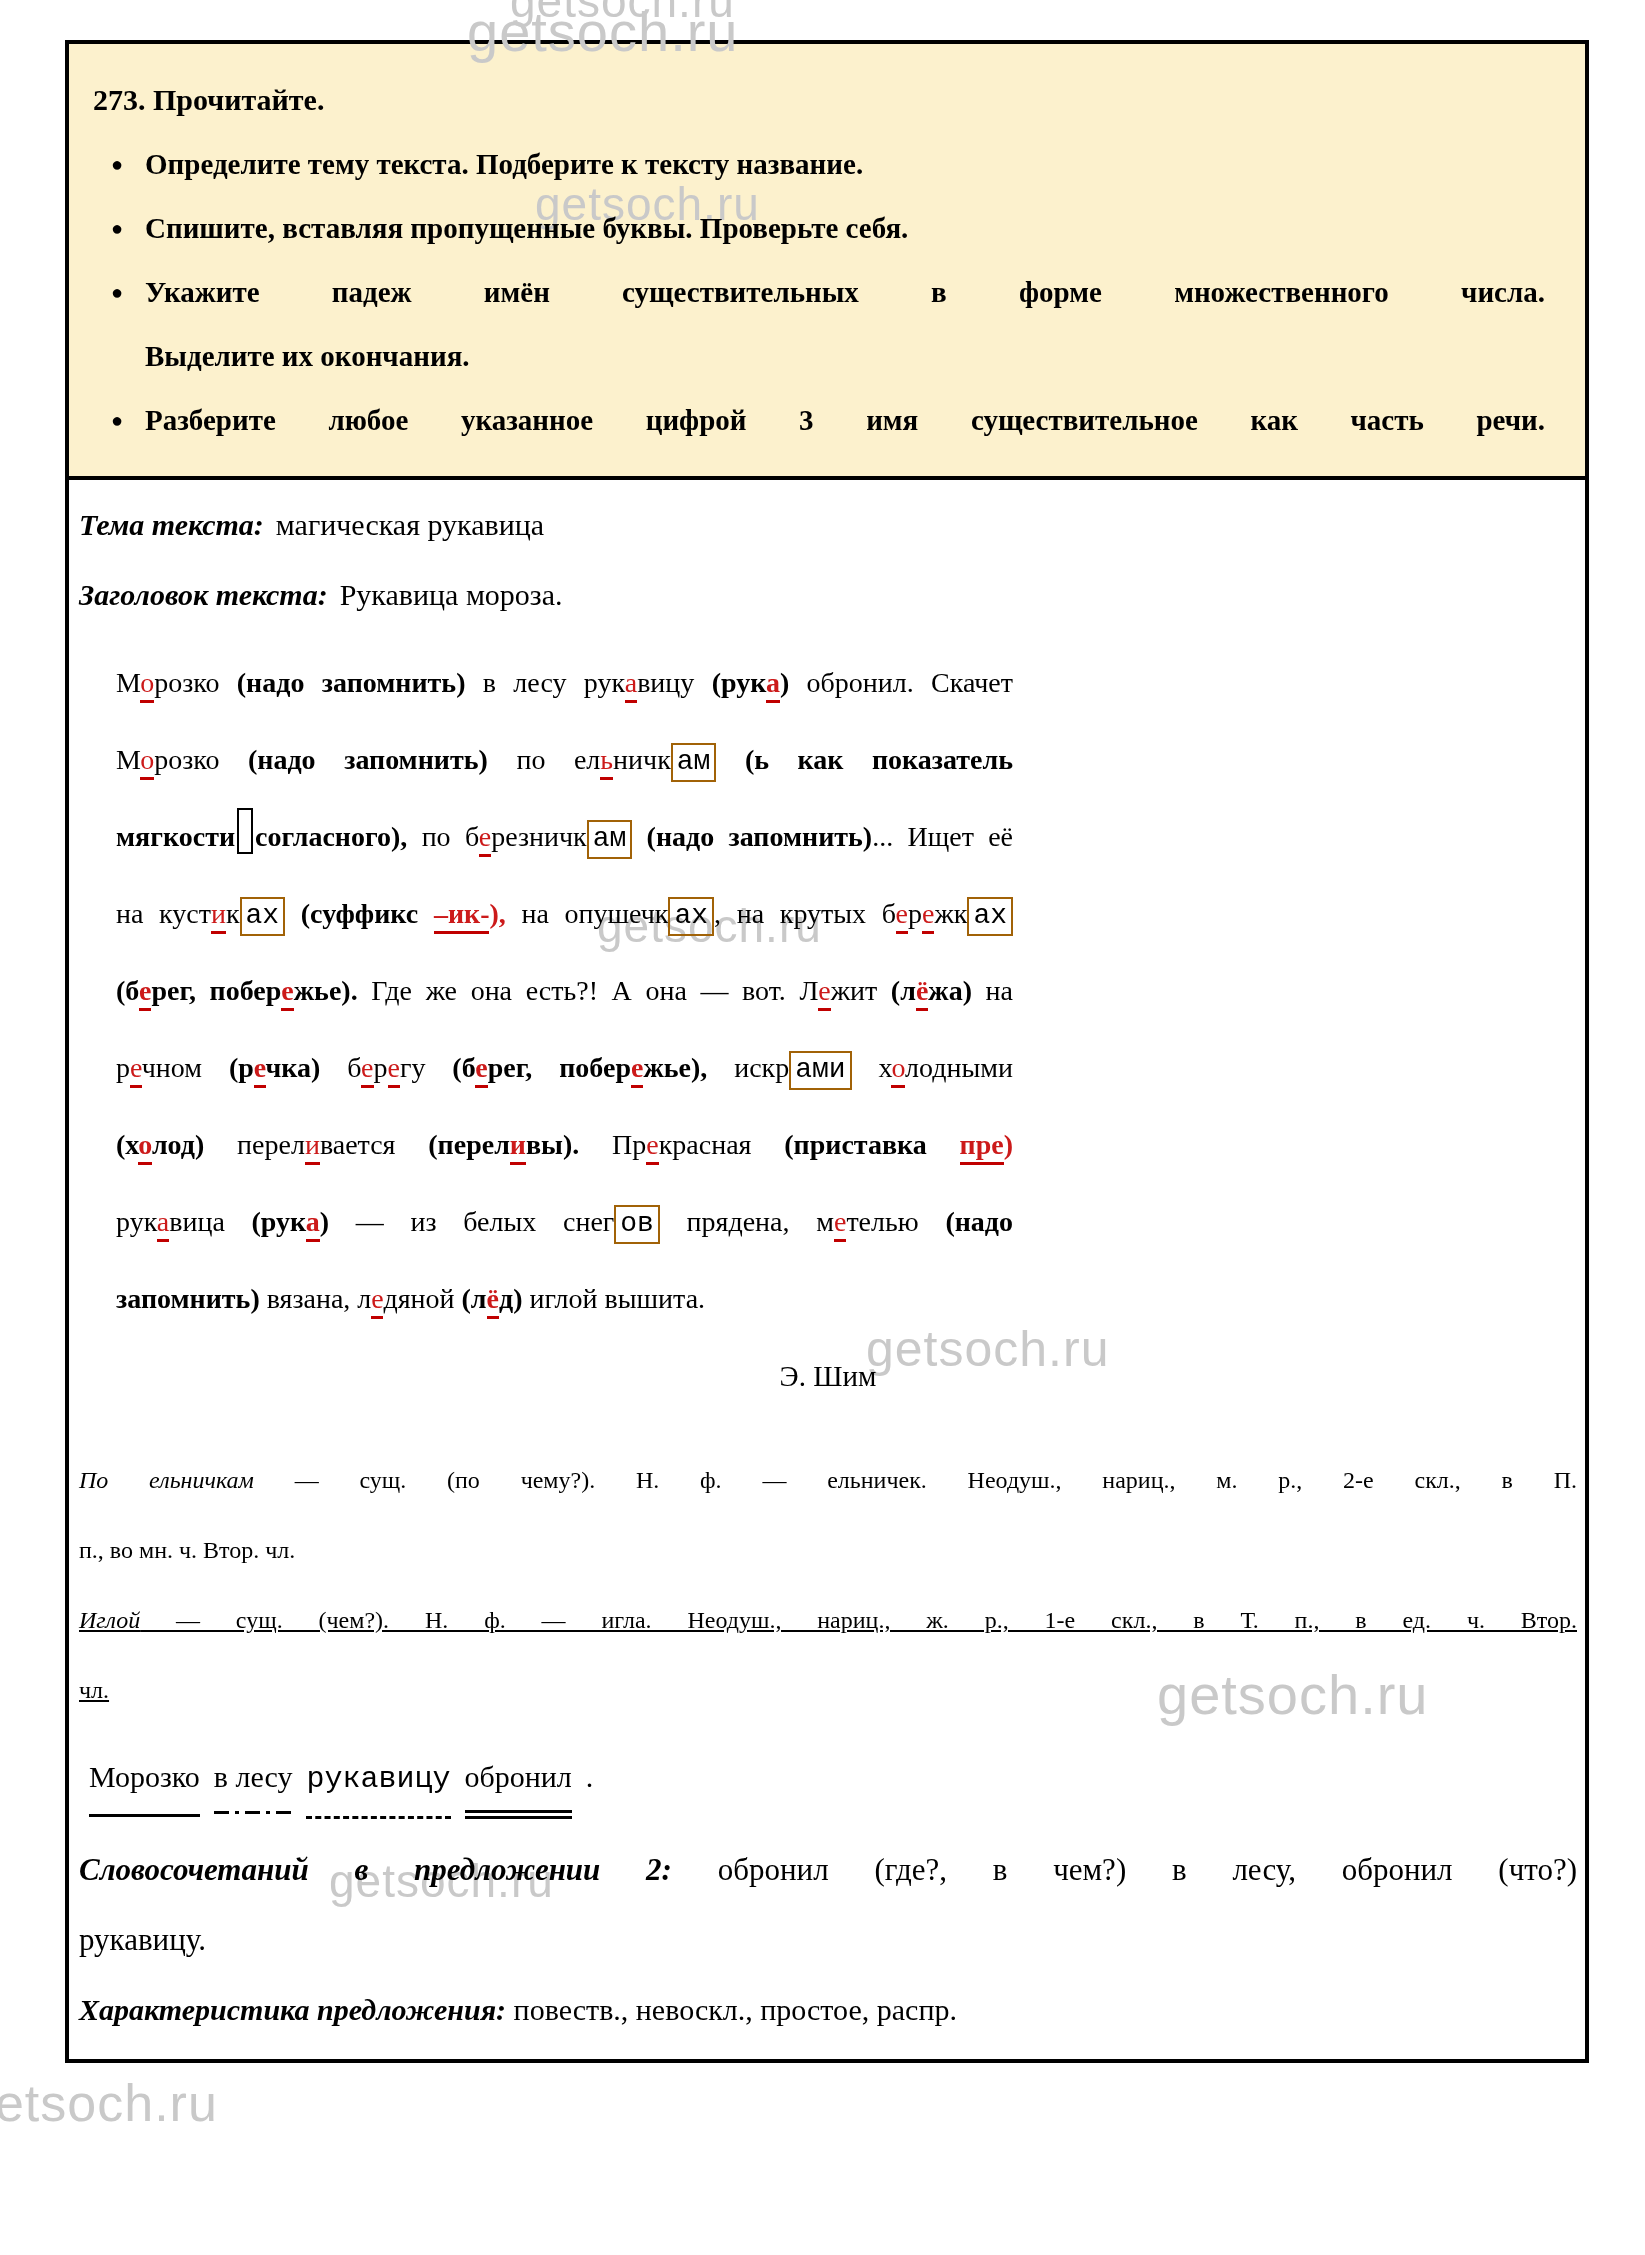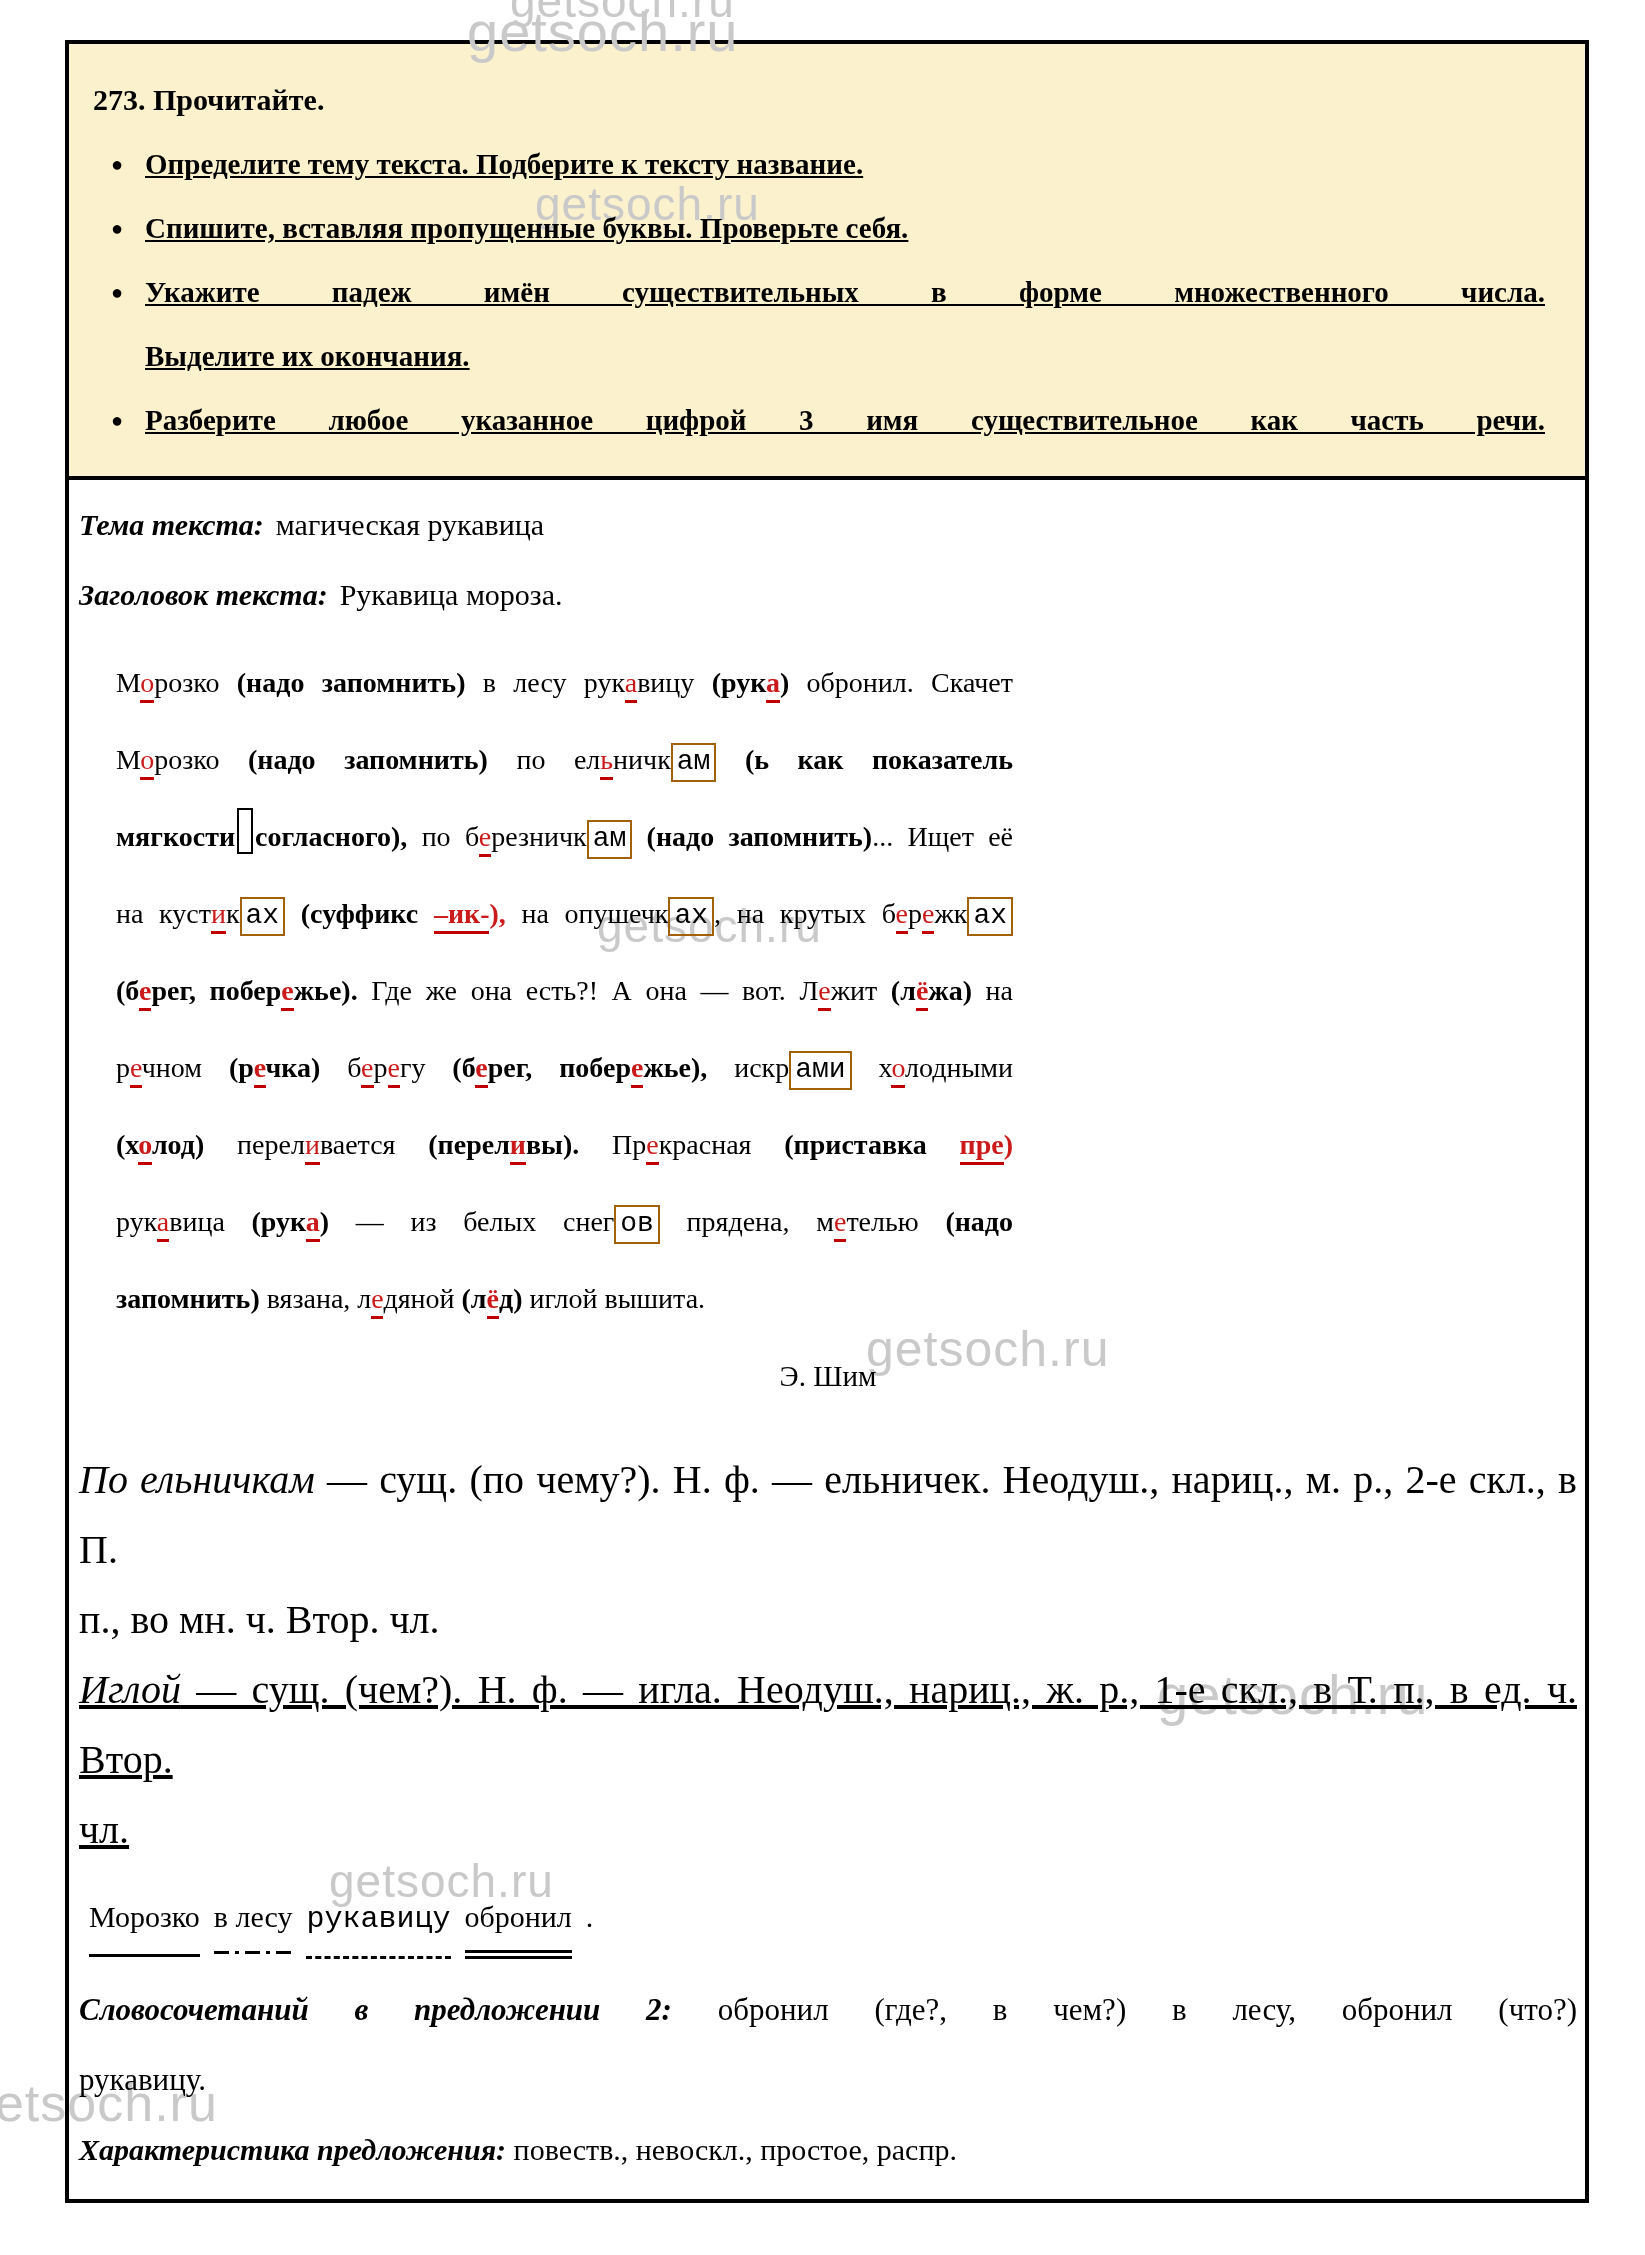--- a/index.html
+++ b/index.html
@@ -21,37 +21,37 @@
   .w5{left:807px;top:1289px;font-size:50px;}
   .w6{left:1097px;top:1632px;font-size:56px;}
   .w7{left:270px;top:1823px;font-size:46px;}
   .w8{left:-95px;top:2042px;font-size:52px;}
   
   .exercise-box{background:#fcf1cd;border-bottom:4px solid #000;padding:24px 40px 24px 24px;}
   .z2{position:relative;z-index:2;}
   .ex-title{font-weight:bold;font-size:30px;line-height:64px;}
   .bullet{display:flex;align-items:flex-start;}
   .bullet-marker{flex:0 0 52px;padding-left:18px;box-sizing:border-box;font-size:20px;line-height:64px;}
-  .bullet-lines{flex:1;font-weight:bold;font-size:29px;line-height:64px;text-decoration:underline;}
+  .bullet-lines{flex:1;font-weight:bold;font-size:29px;line-height:64px;}
   .bl{text-align:left;}
   .jl{text-align:justify;text-align-last:justify;}
   
   .content{padding:10px 8px 0 10px;}
   .meta{font-size:30px;line-height:70px;}
   .lab{font-weight:bold;font-style:italic;}
   .val{margin-left:12px;}
   .story{margin:14px 0 0 37px;width:897px;font-size:28px;}
   .story-line{line-height:77px;}
   .sb{font-weight:bold;}
   .sr{color:#cc1a1a;border-bottom:3px solid #c00000;padding-bottom:2px;}
   .srp{color:#cc1a1a;}
   .sx{display:inline-block;border:2px solid #a16207;padding:2px 4px;line-height:1.1;font-family:Liberation Mono, monospace;}
   .se{display:inline-block;width:12px;height:42px;border:2px solid #000;vertical-align:-8px;margin:0 2px;}
   .author{text-align:center;font-size:29px;line-height:78px;}
-  .ana{font-size:40px;line-height:70px;}
+  .ana{font-size:24px;line-height:70px;}
   .ana .l1{text-align:justify;text-align-last:justify;}
   .ana1{margin-top:30px;}
   .ana2{margin-top:62px;}
   .ana3{margin-top:0;text-decoration:underline;}
   .lead{font-style:italic;}
   .sentence{margin:20px 0 0 10px;font-size:30px;line-height:64px;}
   .word{display:inline-block;margin-right:14px;}
   .u-solid{border-bottom:3px solid #000;padding-bottom:5px;}
   .u-dashdot{padding-bottom:5px;background:repeating-linear-gradient(90deg,#000 0 15px,transparent 15px 21px,#000 21px 25px,transparent 25px 31px) left bottom/100% 3px no-repeat;}
   .u-dashed{border-bottom:3px dashed #000;padding-bottom:5px;font-family:Liberation Mono, monospace;}

